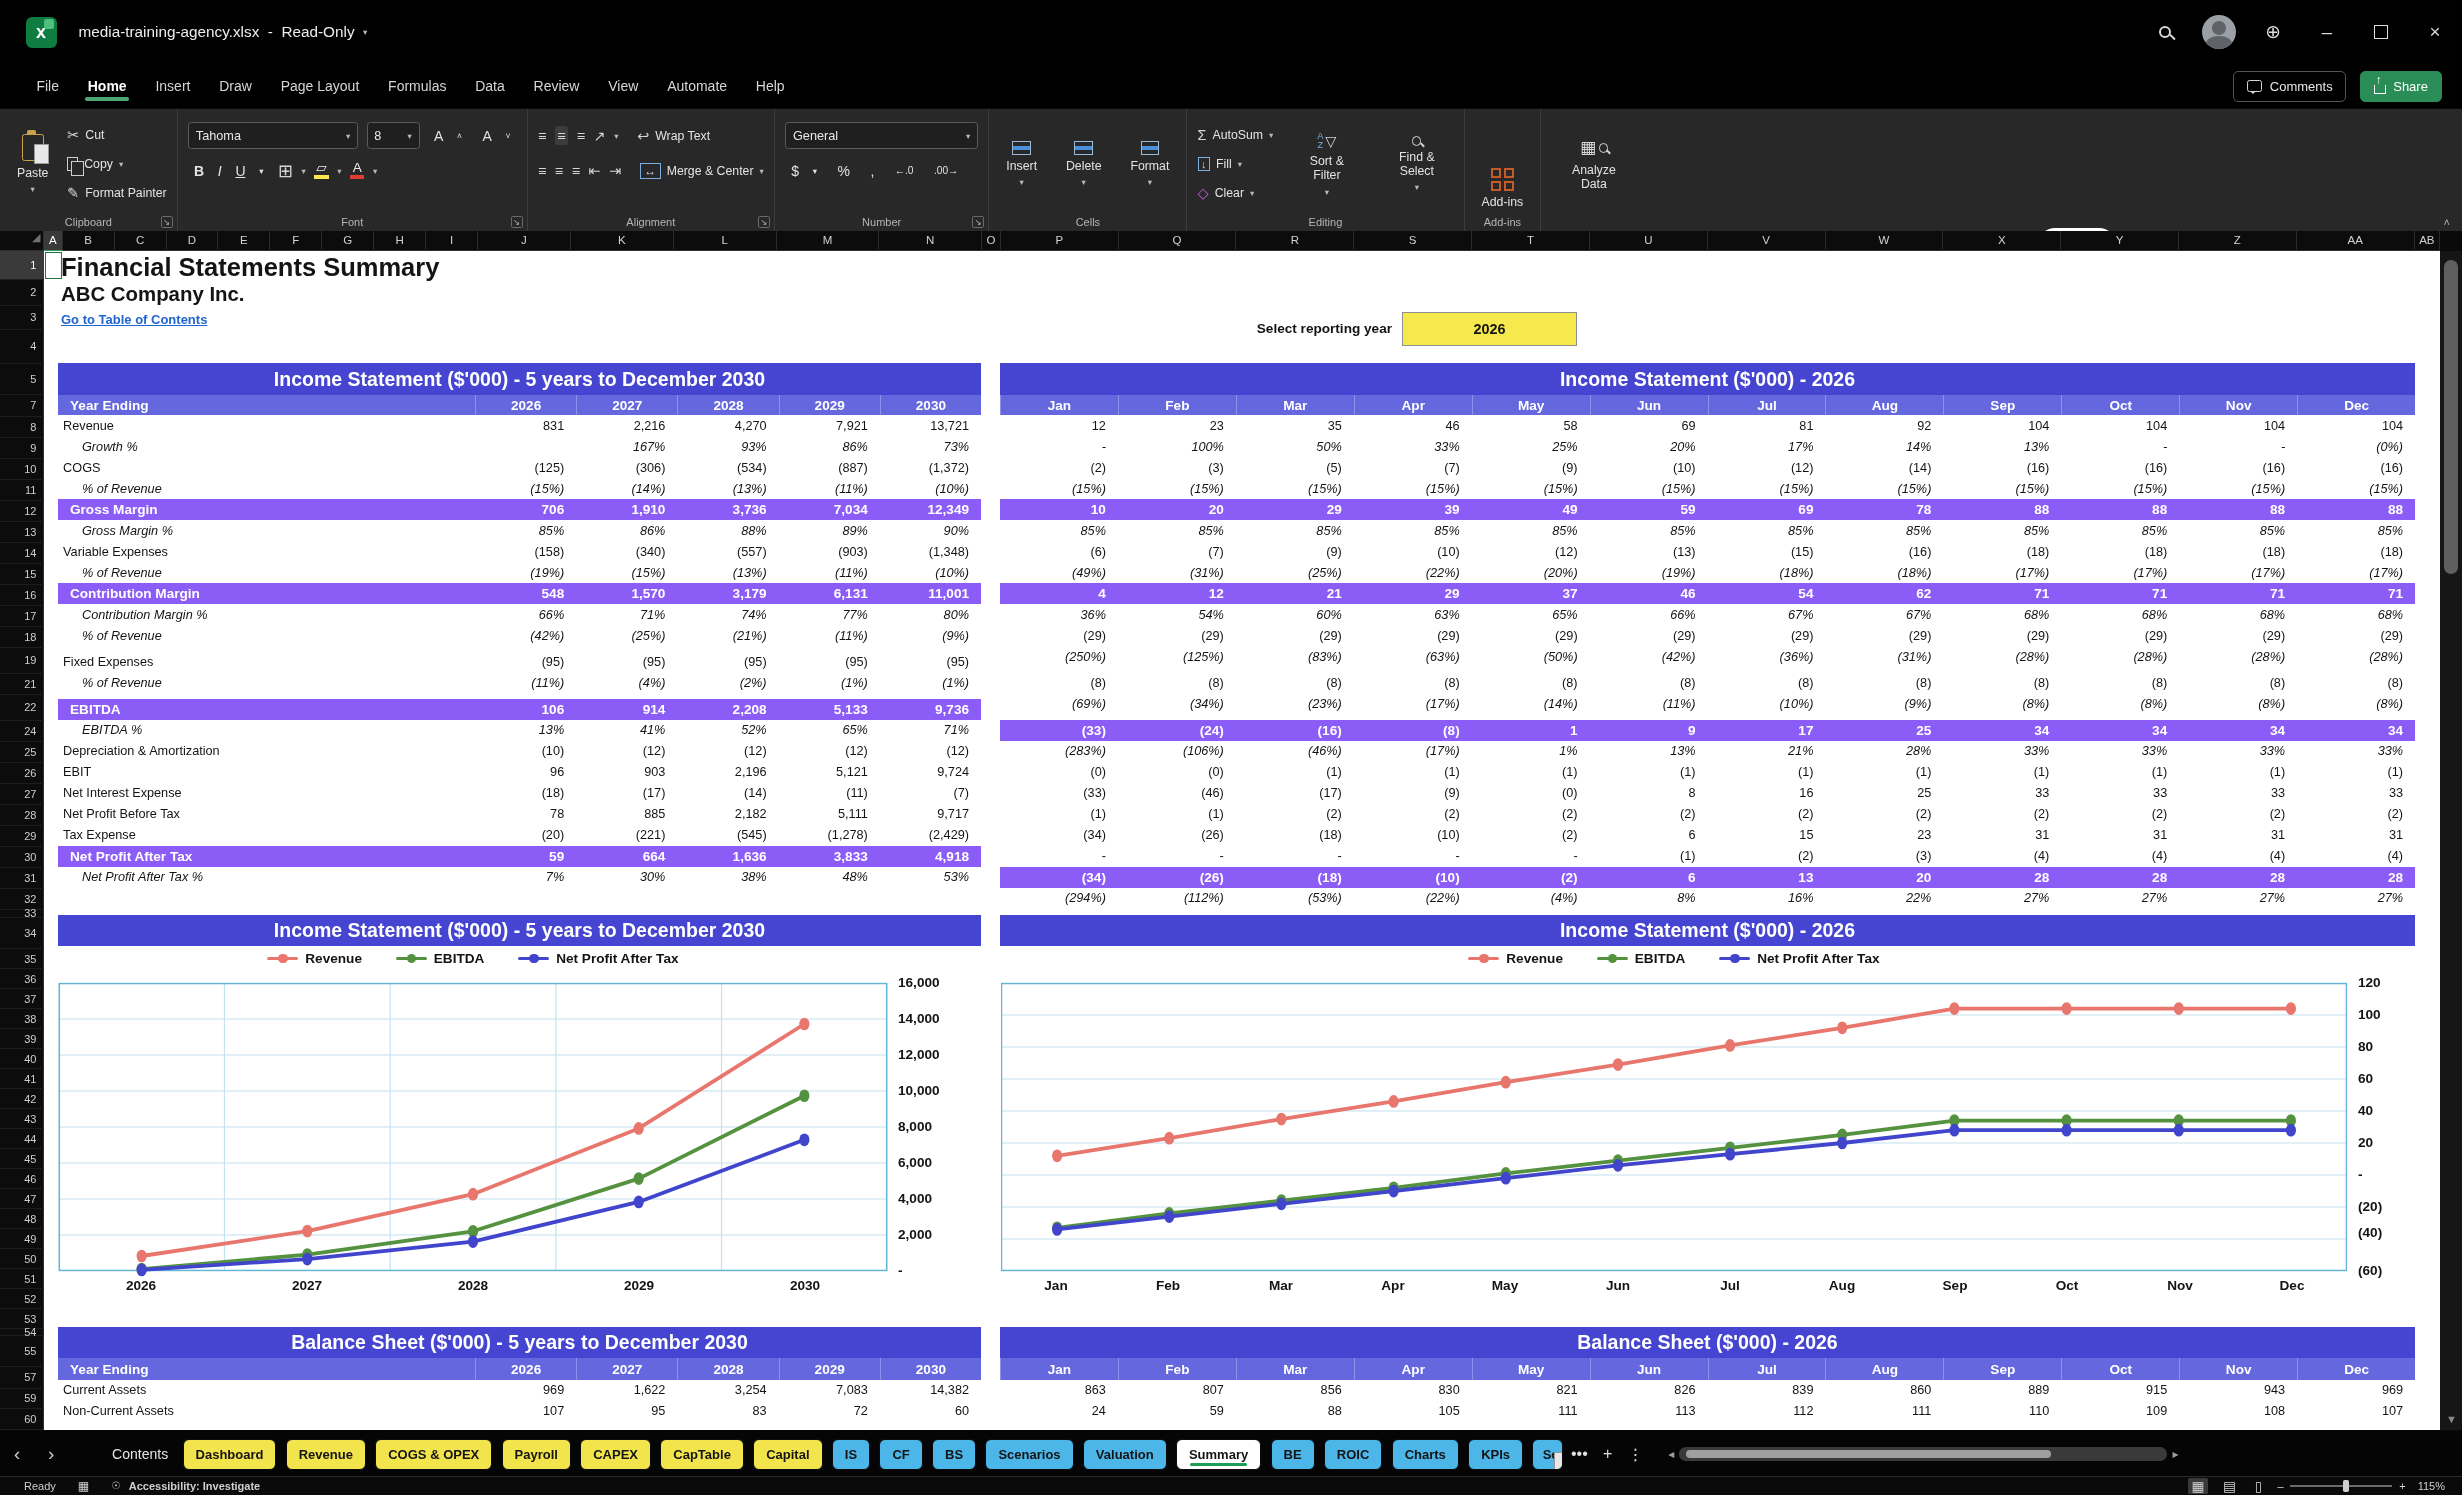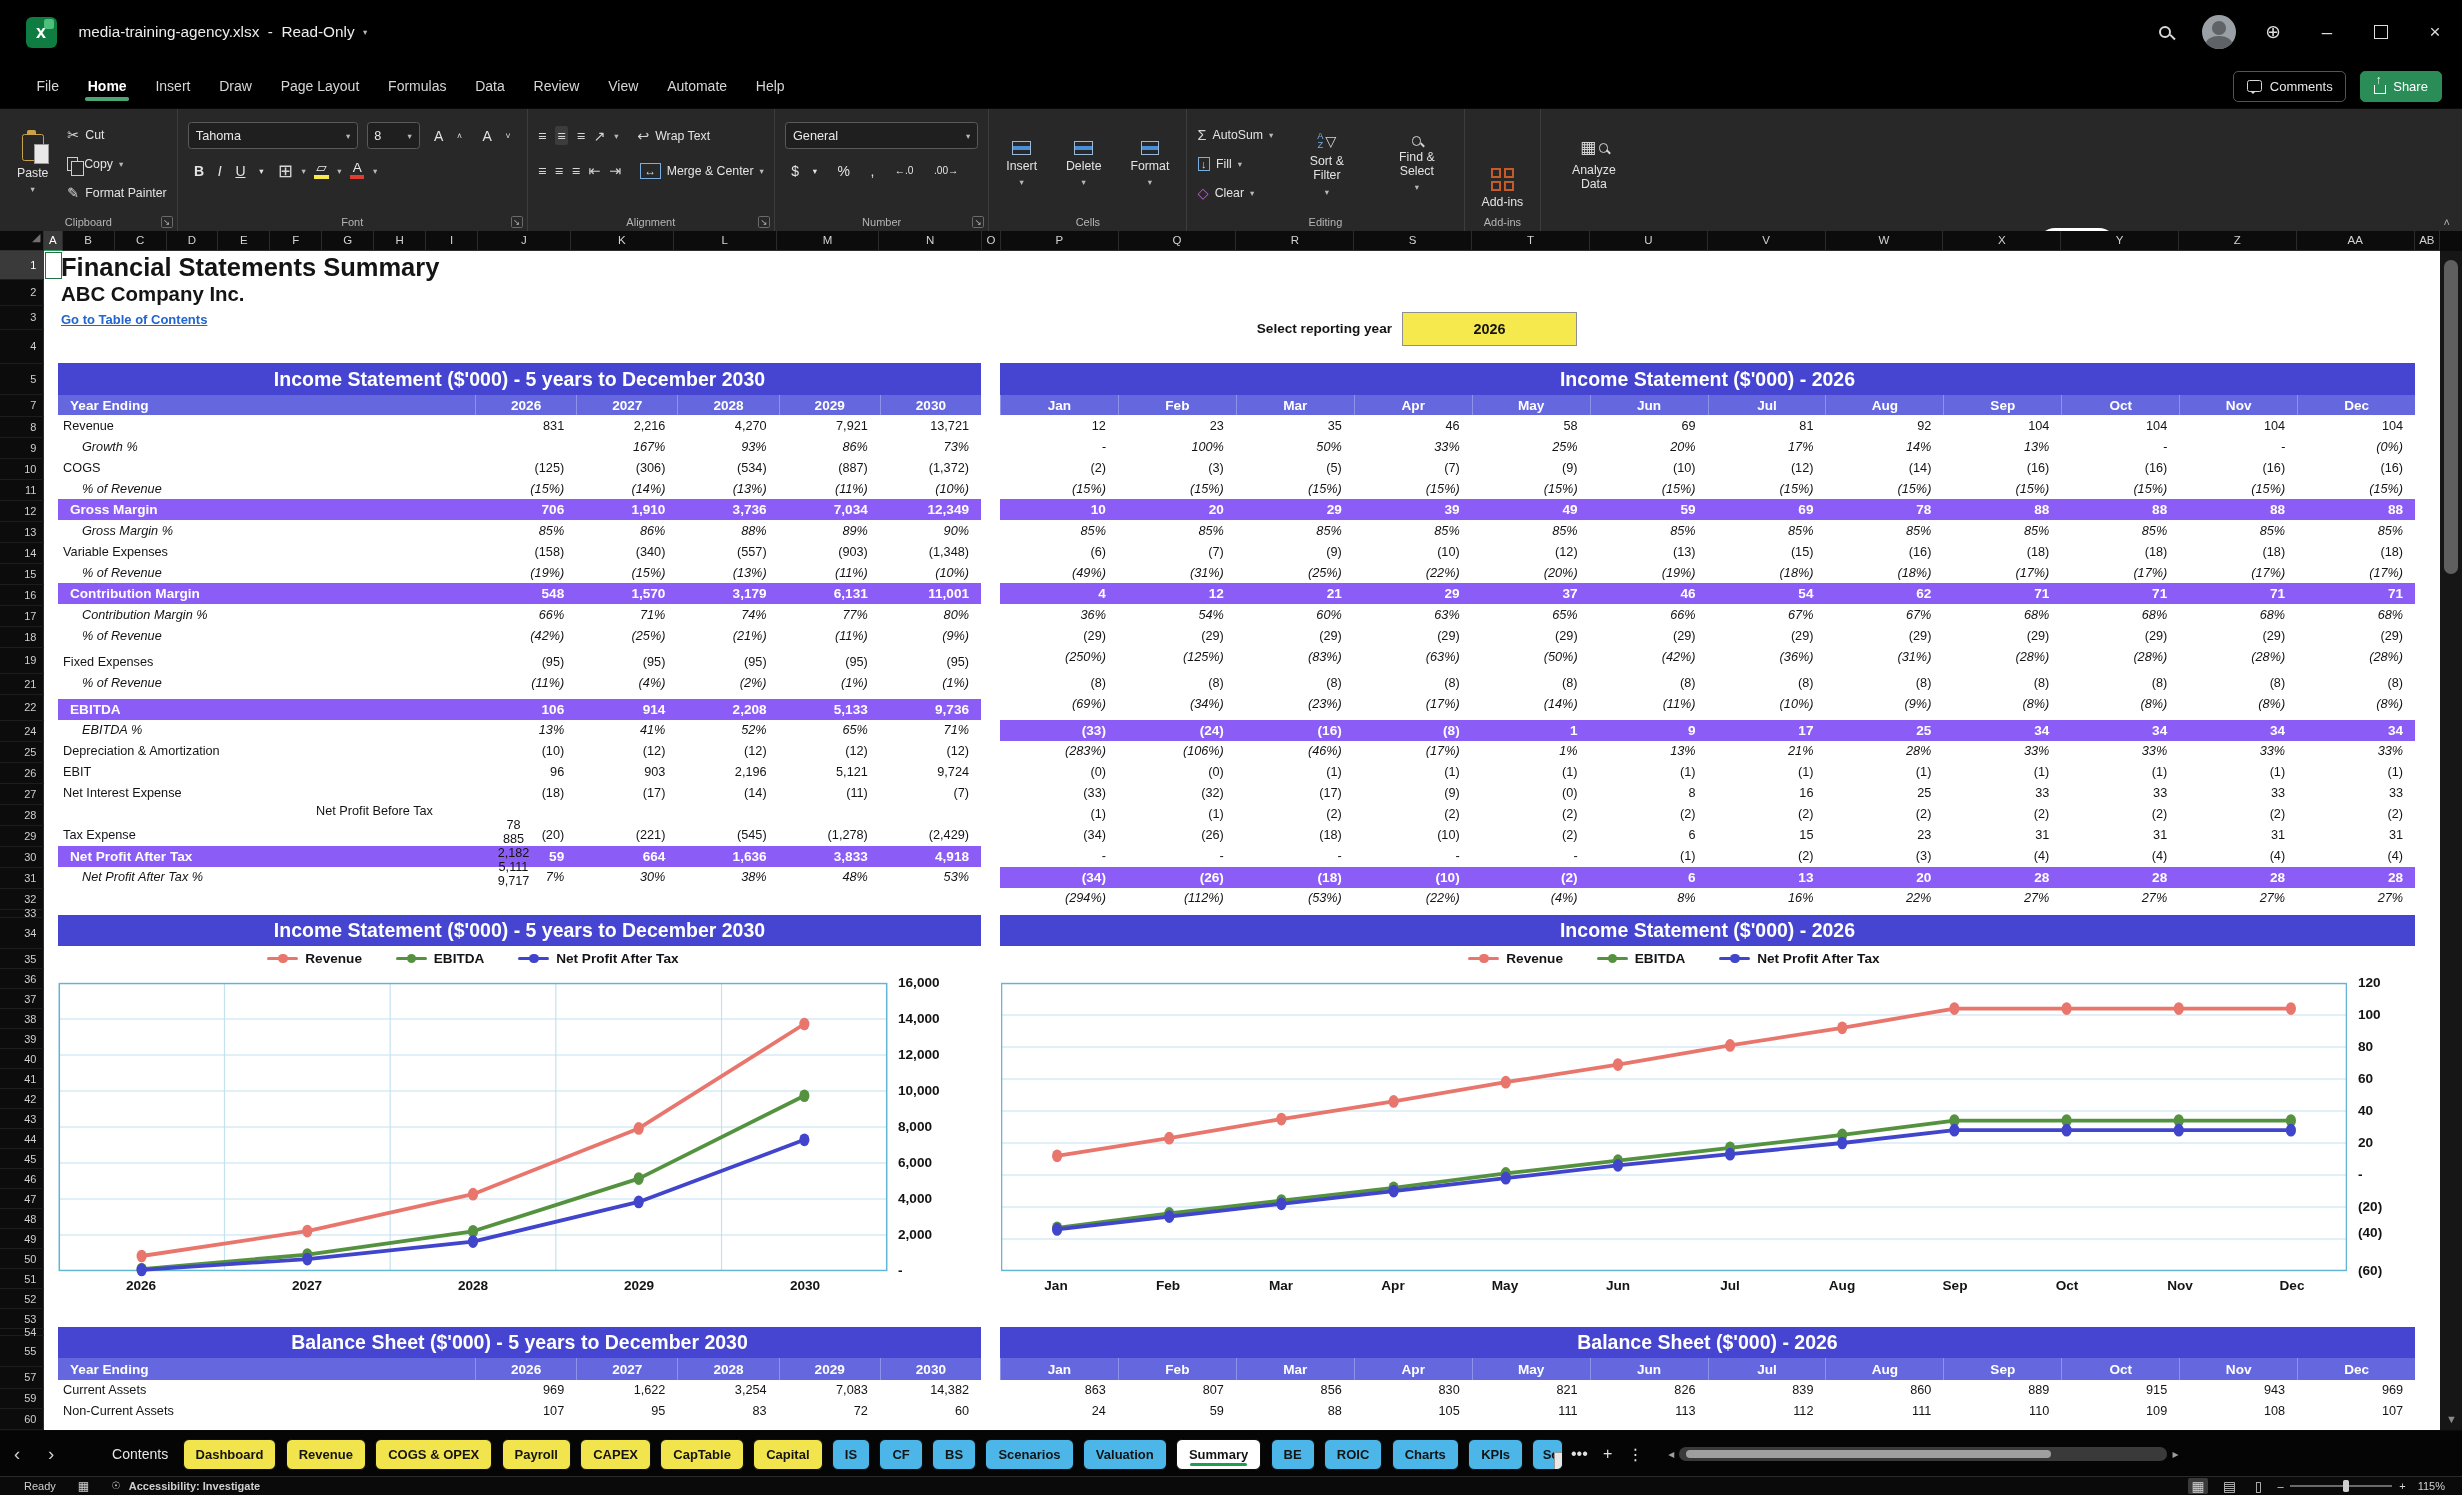--- a/index.html
+++ b/index.html
@@ -663,21 +663,21 @@
         <div class="tval">9,724</div>
       </div>
       <div class="trow n" style="height: 21px;">
         <div class="tlabel" style="width: 417px;">Net Interest Expense</div>
         <div class="tval">(18)</div>
         <div class="tval">(17)</div>
         <div class="tval">(14)</div>
         <div class="tval">(11)</div>
         <div class="tval">(7)</div>
       </div>
-      <div class="trow n" style="height: 21px; flex-direction: column;">
+      <div class="trow n" style="height: 21px;">
         <div class="tlabel" style="width: 417px;">Net Profit Before Tax</div>
         <div class="tval">78</div>
         <div class="tval">885</div>
         <div class="tval">2,182</div>
         <div class="tval">5,111</div>
         <div class="tval">9,717</div>
       </div>
       <div class="trow n" style="height: 21px;">
         <div class="tlabel" style="width: 417px;">Tax Expense</div>
         <div class="tval">(20)</div>
@@ -954,21 +954,21 @@
         <div class="tval">(1)</div>
         <div class="tval">(1)</div>
         <div class="tval">(1)</div>
         <div class="tval">(1)</div>
         <div class="tval">(1)</div>
         <div class="tval">(1)</div>
         <div class="tval">(1)</div>
       </div>
       <div class="trow n" style="height: 21px;">
         <div class="tval">(33)</div>
-        <div class="tval">(32)</div>
+        <div class="tval">(46)</div>
         <div class="tval">(17)</div>
         <div class="tval">(9)</div>
         <div class="tval">(0)</div>
         <div class="tval">8</div>
         <div class="tval">16</div>
         <div class="tval">25</div>
         <div class="tval">33</div>
         <div class="tval">33</div>
         <div class="tval">33</div>
         <div class="tval">33</div>

